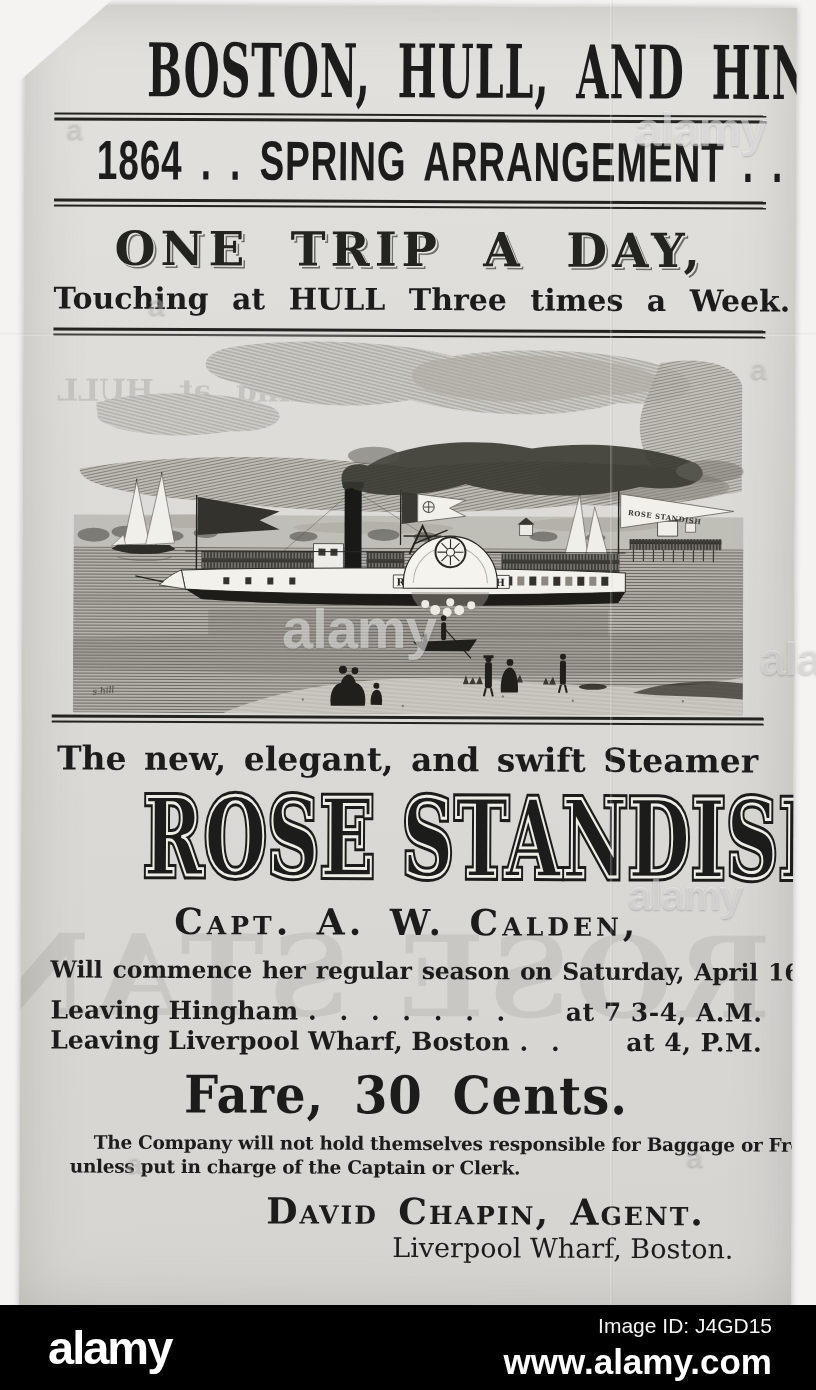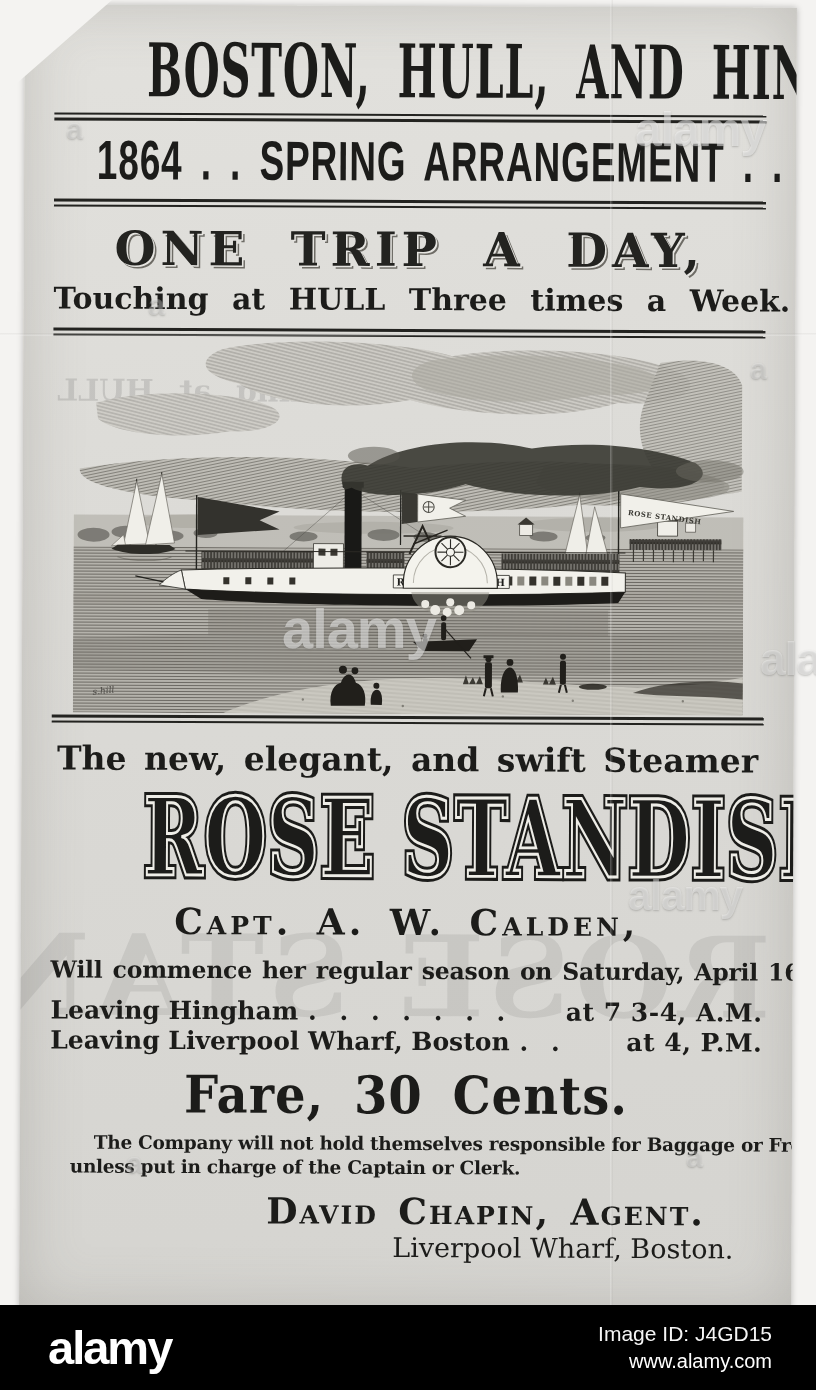--- a/index.html
+++ b/index.html
@@ -83,21 +83,21 @@
   .wm-a{font-size:30px;color:rgba(255,255,255,.25);}
   .wm-a1{left:148px;top:288px;} .wm-a2{left:126px;top:1146px;}
   .wm-a3{left:686px;top:1140px;} .wm-a4{left:750px;top:352px;} .wm-a5{left:66px;top:112px;}
 
   .alamy-bar{position:absolute;left:0;bottom:0;width:816px;height:85px;background:#000;z-index:10;
       display:flex;align-items:center;justify-content:space-between;
       font-family:"Liberation Sans",sans-serif;color:#fff;}
   .alamy-logo{margin-left:48px;font-size:47px;font-weight:bold;letter-spacing:-2px;line-height:85px;}
   .bar-right{margin-right:44px;text-align:right;}
   .bar-id{font-size:21px;font-weight:normal;color:rgba(255,255,255,.96);margin-bottom:4px;}
-  .bar-site{font-size:20px;font-weight:normal;}
+  .bar-site{font-size:35px;font-weight:bold;}
 
   svg text{font-family:"DejaVu Serif",serif;}
 </style>
 </head>
 <body>
 
 <div class="poster-area">
   <div class="paper">
 
     <div class="ghost ghost-1">Touching at HULL</div>

